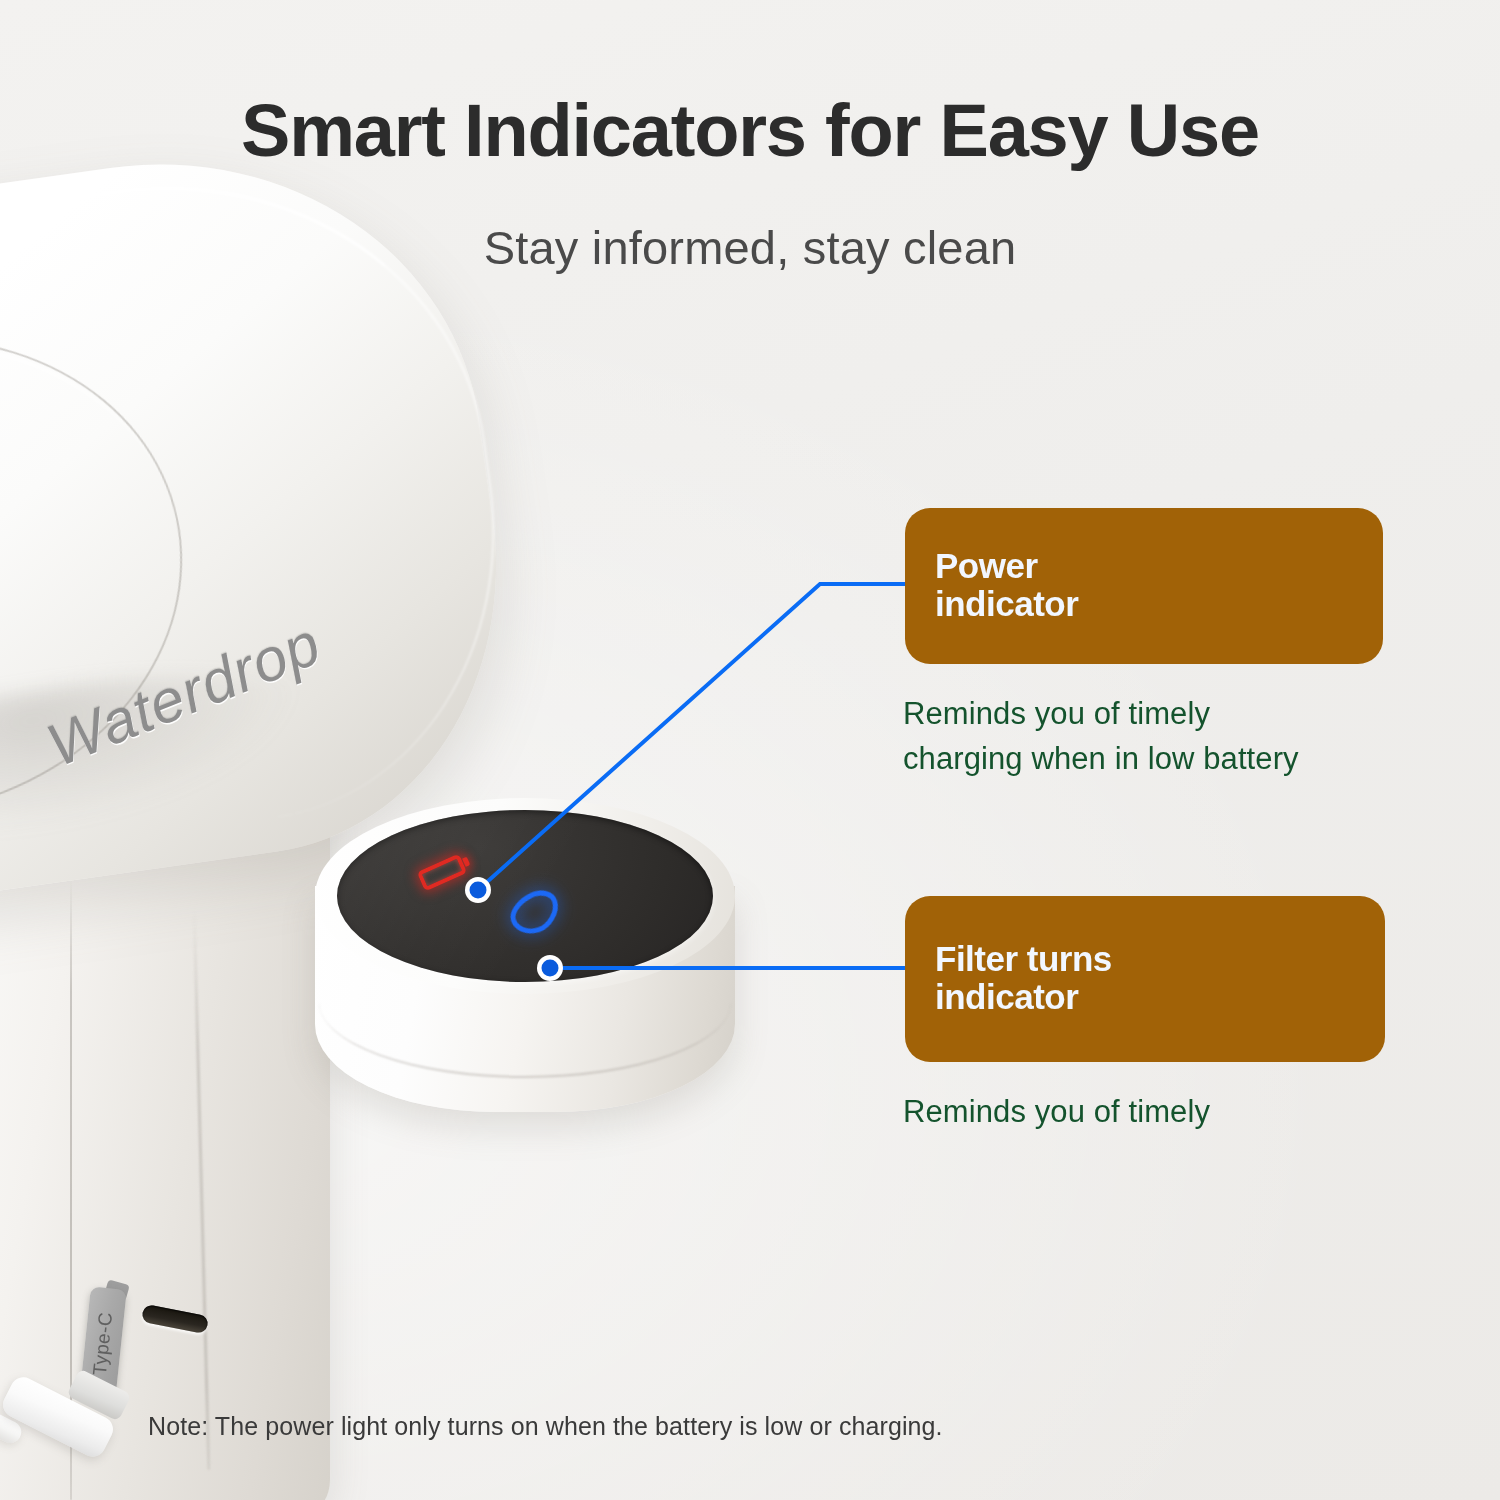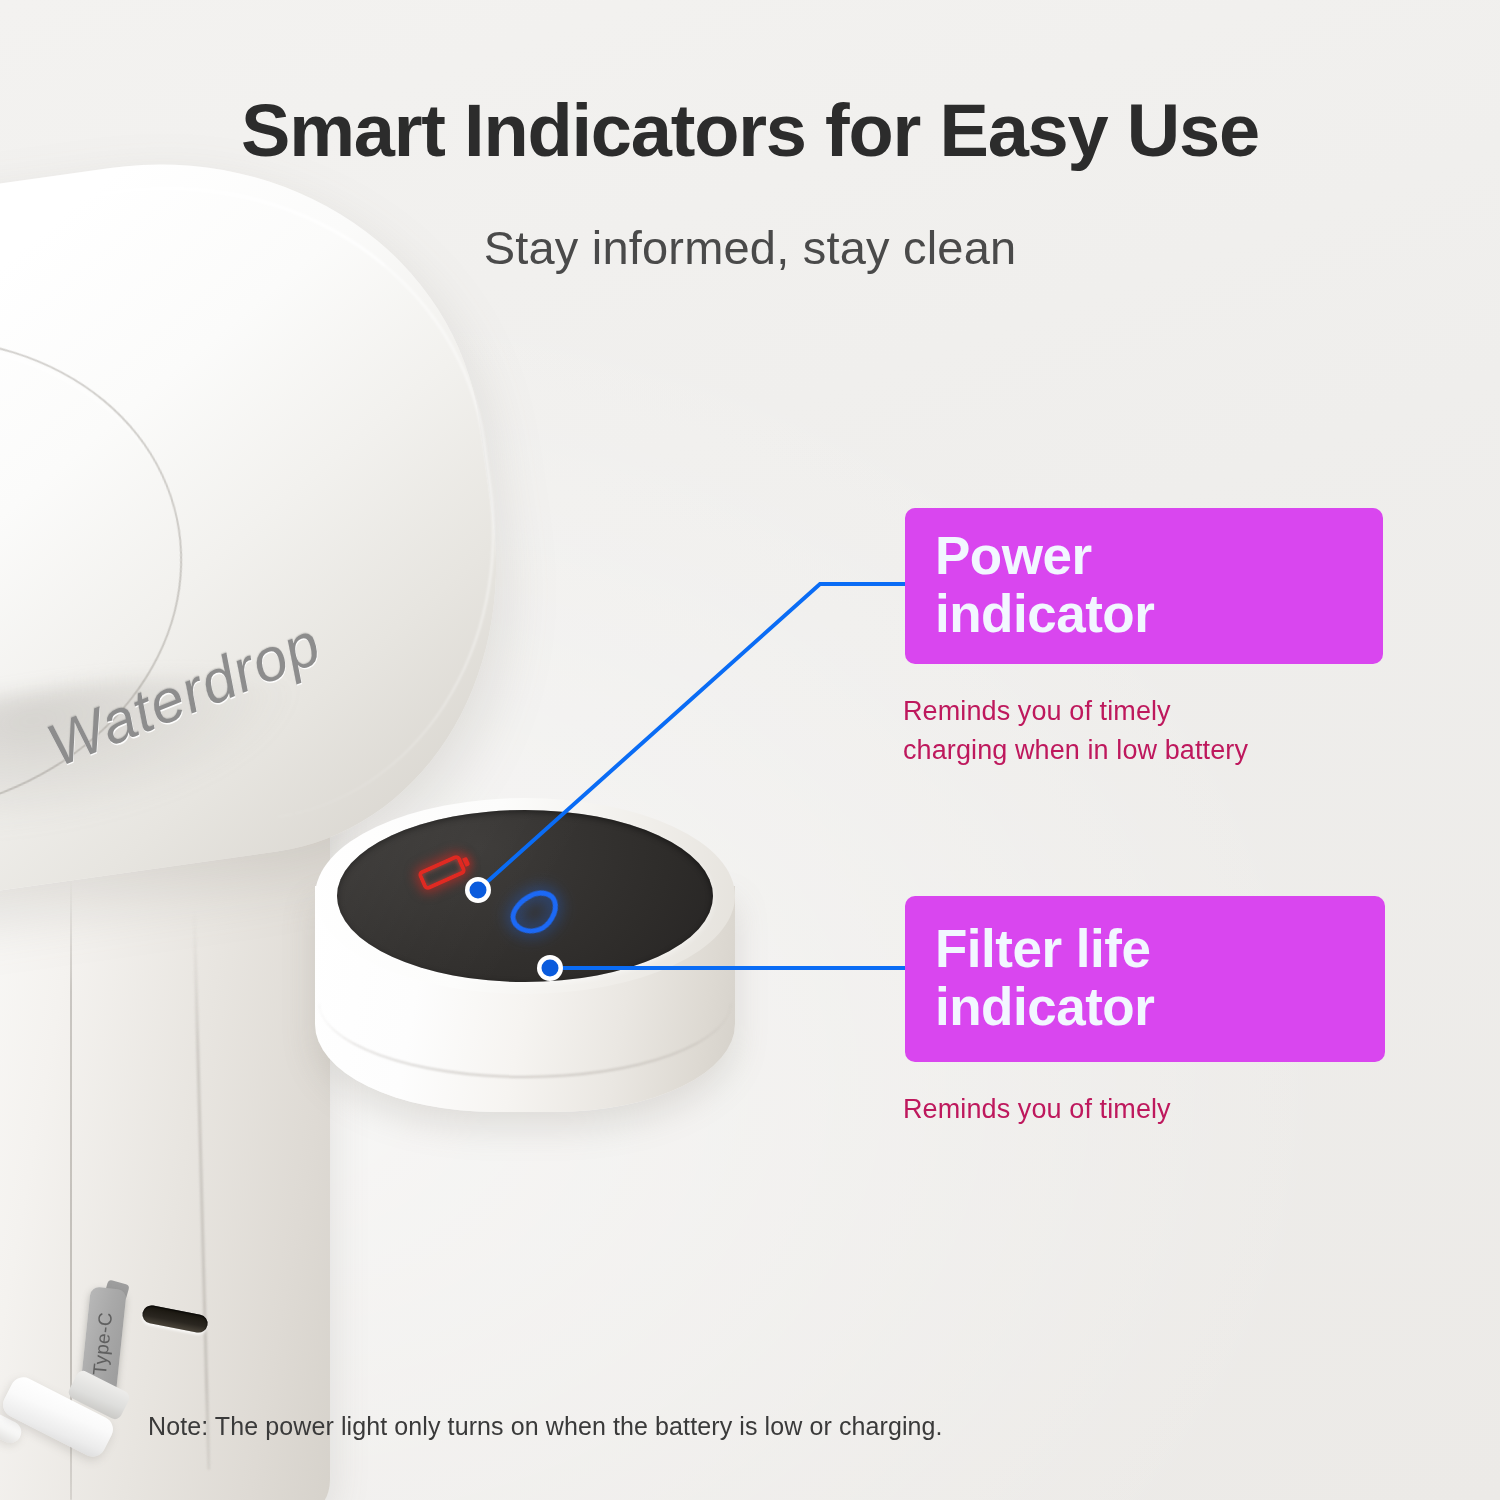--- a/index.html
+++ b/index.html
@@ -378,42 +378,42 @@
     border-radius: 14px;
     background: linear-gradient(180deg, #ffffff 0%, #f7f7f6 45%, #e3e2e0 100%);
     transform: rotate(27deg);
     transform-origin: right center;
     box-shadow: 0 3px 8px rgba(120,115,108,0.18);
   }
 
   
   .badge {
     position: absolute;
-    background: #d946ef;
-    border-radius: 10px;
+    background: #a16207;
+    border-radius: 25px;
     color: #f2f7ff;
     font-weight: bold;
-    font-size: 53px;
+    font-size: 35px;
     line-height: 1.1;
     letter-spacing: -0.5px;
     padding: 18px 26px 20px 30px;
     box-sizing: border-box;
     display: flex;
     flex-direction: column;
     justify-content: center;
   }
   .badge-power { left: 905px; top: 508px; width: 478px; height: 156px; }
   .badge-filter { left: 905px; top: 896px; width: 480px; height: 166px; }
 
   .desc {
     position: absolute;
-    font-size: 27px;
+    font-size: 31px;
     font-weight: 300;
     line-height: 1.45;
-    color: #be185d;
+    color: #14532d;
     letter-spacing: 0.1px;
   }
   .desc-power { left: 903px; top: 692px; width: 520px; }
   .desc-filter { left: 903px; top: 1090px; width: 480px; }
 
   
   .leaders {
     position: absolute;
     inset: 0;
     pointer-events: none;
@@ -489,21 +489,21 @@
   <div class="badge badge-power">
     <span>Power</span>
     <span>indicator</span>
   </div>
   <div class="desc desc-power">
     <div>Reminds you of timely</div>
     <div>charging when in low battery</div>
   </div>
 
   <div class="badge badge-filter">
-    <span>Filter life</span>
+    <span>Filter turns</span>
     <span>indicator</span>
   </div>
   <div class="desc desc-filter">
     <div>Reminds you of timely</div>
   </div>
 
   <div class="footnote">Note: The power light only turns on when the battery is low or charging.</div>
 
 </div>
 

